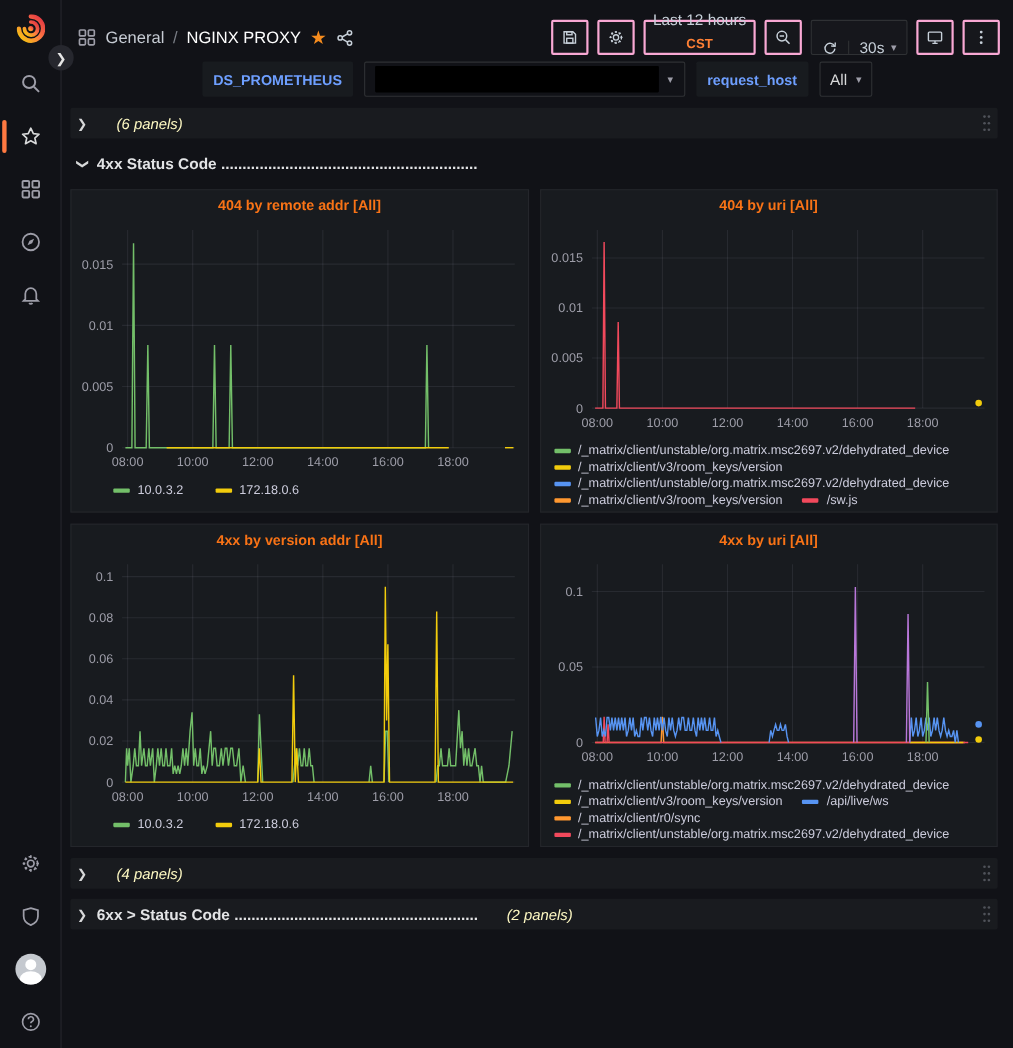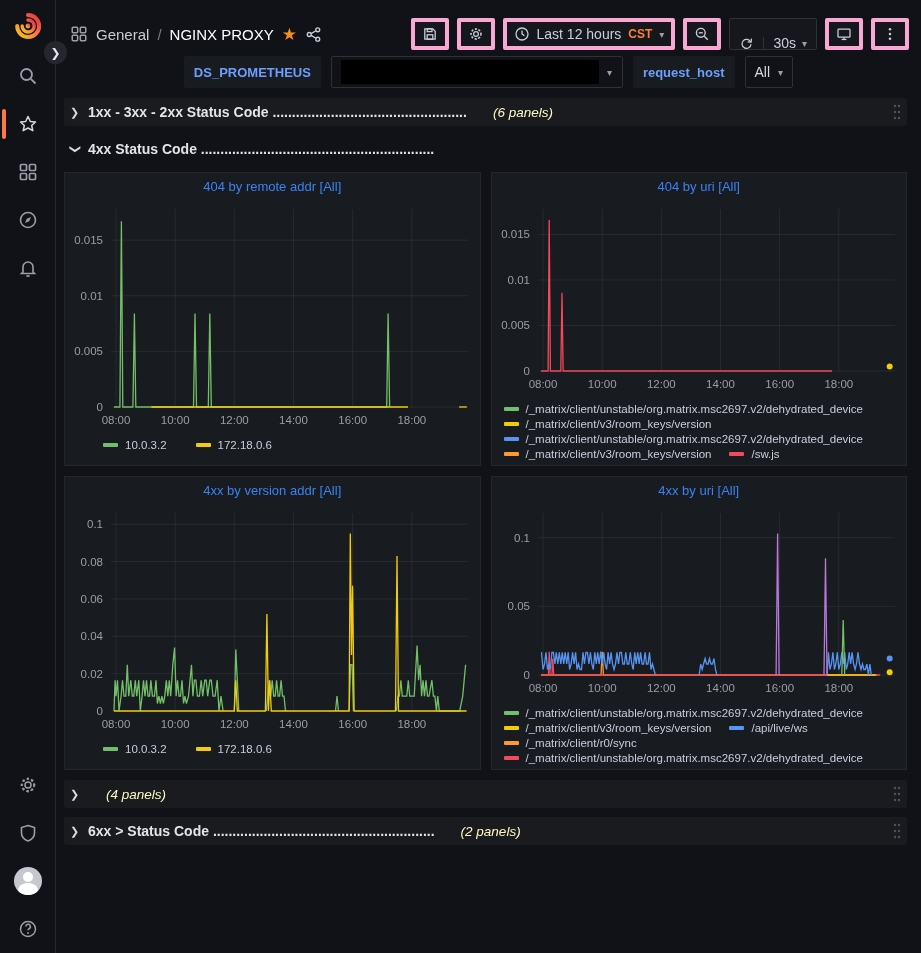--- a/index.html
+++ b/index.html
@@ -30,23 +30,23 @@
   
   .topnav { height:52px; display:flex; align-items:center; padding:16px 12px 0 14px; gap:8px; }
   .crumbs { display:flex; align-items:center; gap:8px; font-size:15px; }
   .crumbs .grid-ic { color:#9d9da8; display:flex; }
   .crumb-section { color:#c7ccd4; cursor:pointer; }
   .crumb-sep { color:#7b7f87; }
   .crumb-page { color:#ffffff; cursor:pointer; }
   .star-fav { color:#f68c1e; font-size:17px; cursor:pointer; line-height:1; }
   .share-ic { color:#c7d0d9; display:flex; cursor:pointer; }
   .nav-right { margin-left:auto; display:flex; align-items:center; gap:8px; }
-  .nav-btn { height:32px; min-width:32px; padding:0 7px; background:#16171c; border:4px solid #f9a8d4;
+  .nav-btn { height:32px; min-width:32px; padding:0 7px; background:#16171c; border:2px solid #f9a8d4;
     border-radius:2px; display:flex; align-items:center; justify-content:center; gap:7px;
-    color:#c7d0d9; font-size:14px; cursor:pointer; }
+    color:#c7d0d9; font-size:14px; cursor:pointer;flex-direction:column; }
   .nav-btn svg { width:16px; height:16px; }
   .tz { color:#ff8035; font-size:12px; font-weight:bold; }
   .chev { color:#9d9da8; font-size:10px; }
   .btn-group { display:flex; align-items:stretch; border:1px solid #2f3134; border-radius:2px; background:#16171c; height:32px; }
   .btn-group .seg { display:flex; align-items:center; gap:6px; padding:0 9px; color:#c7d0d9; font-size:14px; cursor:pointer;margin-top:18px; }
   .btn-group .seg + .seg { border-left:1px solid #2f3134; }
   .btn-group svg { width:15px; height:15px; }
   .kebab-btn { letter-spacing:0; font-size:15px; }
 
   
@@ -66,21 +66,21 @@
   .row-chevron { color:#d8d9da; font-size:11px; width:10px; display:inline-block; }
   .row-chevron.open { transform:rotate(90deg); }
   .row-title { font-size:14px; font-weight:bold; color:#e3e4e6; white-space:nowrap; overflow:hidden; }
   .row-count { font-size:13.5px; font-style:italic; color:#fef9c3; margin-left:18px; white-space:nowrap; }
   .row-sp { flex:1; }
   .drag-handle { color:#4f5259; display:flex; }
 
   .panel-grid { display:grid; grid-template-columns:1fr 1fr; gap:10px; margin-bottom:10px; }
   .panel { background:#181b1f; border:1px solid #24262b; height:294px; display:flex; flex-direction:column; overflow:hidden; }
   .panel-title { height:26px; display:flex; align-items:center; justify-content:center;
-    font-size:13px; font-weight:normal; color:#3b82f6; cursor:pointer; }
+    font-size:13px; font-weight:bold; color:#f97316; cursor:pointer; }
   .chart-host { flex:0 0 auto; }
   .legend-inline { display:flex; gap:29px; padding:4px 0 0 38px; }
   .legend-wrap { display:flex; flex-wrap:wrap; column-gap:18px; row-gap:3px; padding:4px 4px 0 12px;
     max-height:74px; overflow:hidden; align-content:flex-start; }
   .legend-item { display:flex; align-items:center; gap:7px; font-size:11.5px; color:#ccccdc; white-space:nowrap; cursor:pointer; }
   .legend-dash { width:15px; height:4px; border-radius:1px; flex:0 0 15px; }
 </style>
 </head>
 <body>
 
@@ -261,21 +261,20 @@
       <div class="var-select">
         <span class="val">All</span>
         <span class="chev">▾</span>
       </div>
     </div>
 
     <div class="dash">
 
       <div class="row-header collapsed">
         <span class="row-chevron">❯</span>
-        <span class="row-title">1xx - 3xx - 2xx Status Code ..................................................</span>
         <span class="row-count">(6 panels)</span>
         <span class="row-sp"></span>
         <span class="drag-handle">
           <svg width="12" height="18" viewBox="0 0 12 18" fill="currentColor">
             <circle cx="4" cy="3" r="1.2"></circle>
               <circle cx="8" cy="3" r="1.2"></circle>
               <circle cx="4" cy="9" r="1.2"></circle>
               <circle cx="8" cy="9" r="1.2"></circle>
               <circle cx="4" cy="15" r="1.2"></circle>
               <circle cx="8" cy="15" r="1.2"></circle>

